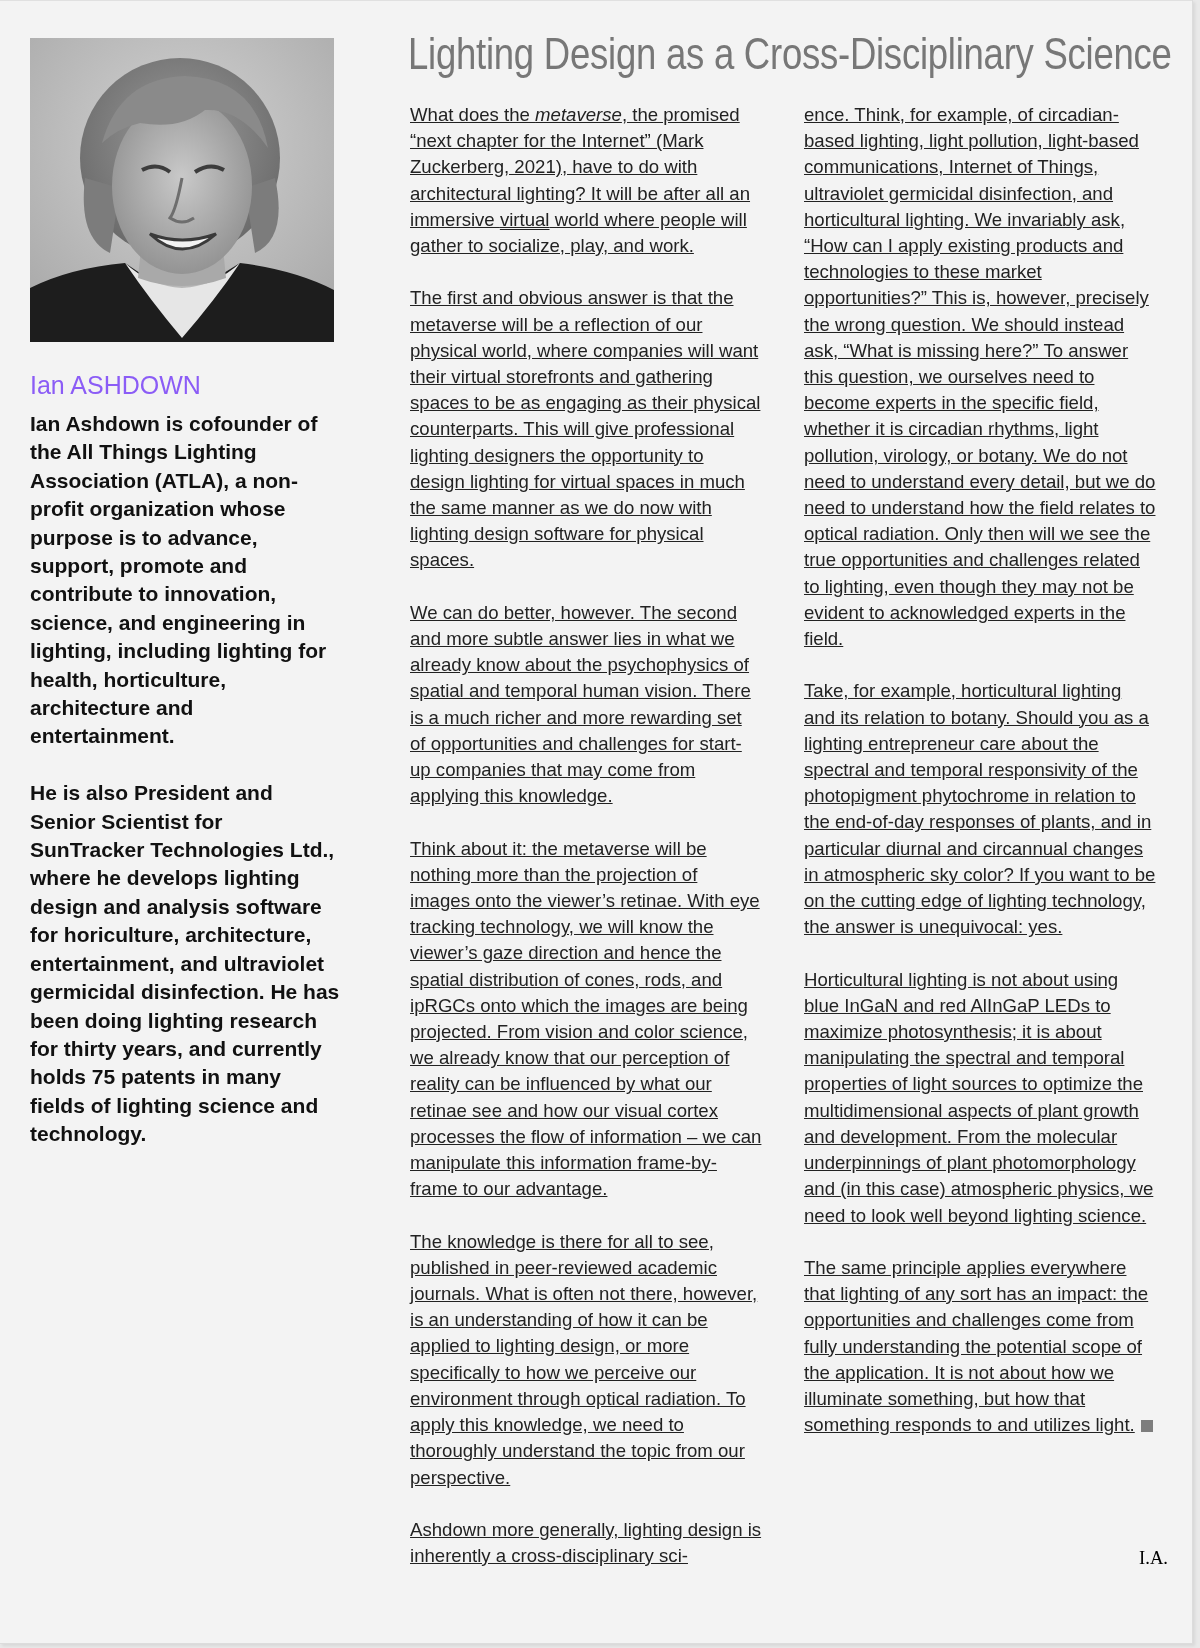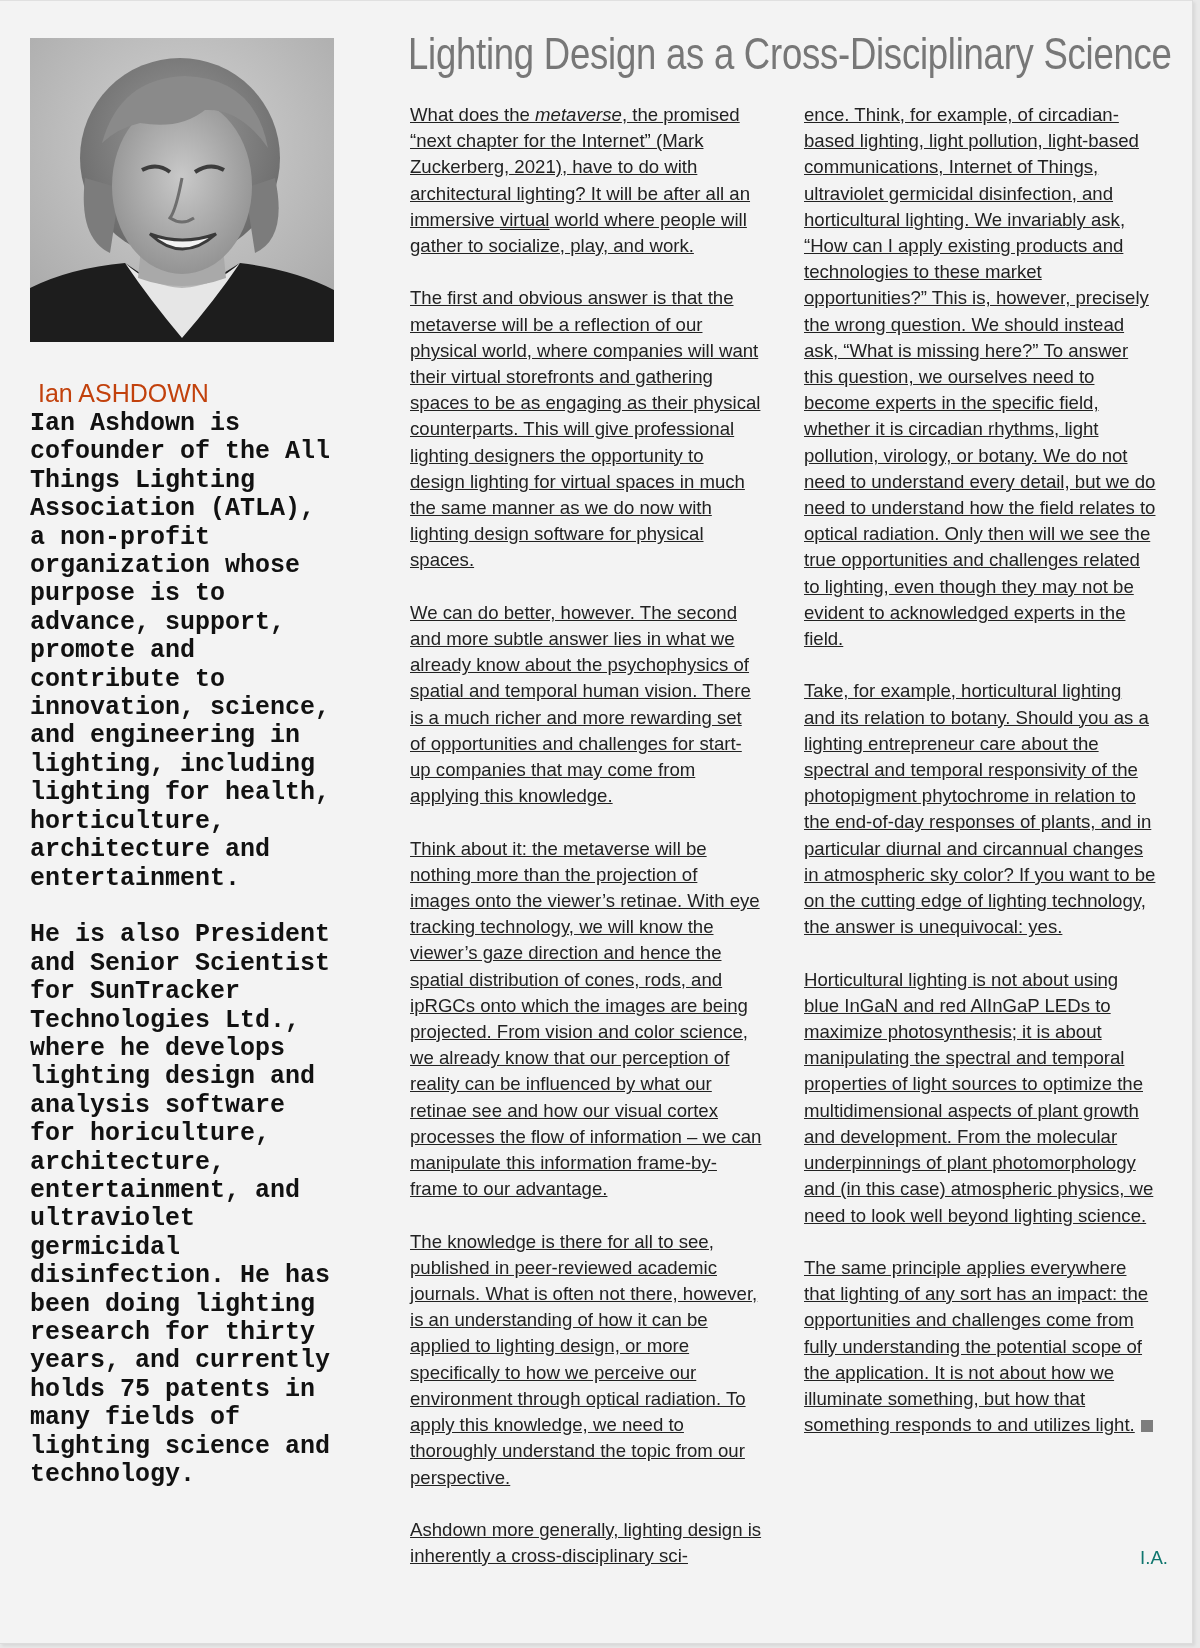--- a/index.html
+++ b/index.html
@@ -22,27 +22,27 @@
   }
   .photo {
     position: absolute; left: 30px; top: 38px; width: 304px; height: 304px;
     overflow: hidden;
     background: radial-gradient(ellipse at 50% 40%, #cfcfcf 0%, #b9b9b9 55%, #a9a9a9 100%);
   }
   .photo svg { display: block; width: 100%; height: 100%; }
   .author-name {
     position: absolute; left: 30px; top: 370px;
     font-family: "Liberation Sans", sans-serif;
-    font-size: 25px; color: #c2410c; line-height: 30px;
-    margin: 8px; font-weight: normal;
+    font-size: 25px; color: #8b5cf6; line-height: 30px;
+    margin: 0; font-weight: normal;
   }
   .bio {
     position: absolute; left: 30px; top: 410px; width: 310px;
-    font-family: Liberation Mono, monospace;
-    font-weight: bold; font-size: 25px; line-height: 28.4px; color: #111;
+    font-family: Liberation Sans, sans-serif;
+    font-weight: bold; font-size: 21px; line-height: 28.4px; color: #111;
   }
   .bio p { margin: 0 0 28.4px 0; }
   .title {
     position: absolute; left: 408px; top: 26px;
     font-family: "Liberation Sans Narrow", "Liberation Sans", sans-serif;
     font-size: 44px; line-height: 56px; color: #777;
     margin: 0; font-weight: normal;
     transform: scaleX(0.83); transform-origin: left top;
     white-space: nowrap; letter-spacing: -0.3px;
   }
@@ -55,21 +55,21 @@
   .col-1 { left: 410px; }
   .col-2 { left: 804px; }
   .em { font-style: italic; }
   .ul { text-decoration: underline; text-underline-offset: 3px; }
   .end-mark {
     display: inline-block; width: 12px; height: 12px; background: #7d7d7d;
     margin-left: 6px; vertical-align: -1px;
   }
   .signature {
     position: absolute; left: 1080px; top: 1547px; width: 88px; text-align: right;
-    font-family: Liberation Sans, sans-serif; font-size: 18.6px; color: #0f766e;
+    font-family: Liberation Serif, serif; font-size: 18.6px; color: #000000;
   }
 </style>
 </head>
 <body>
 
 <div class="page">
   <div class="top-rule"></div>
 
   <div class="photo" title="Portrait of Ian Ashdown">
     <svg viewBox="0 0 304 304">

